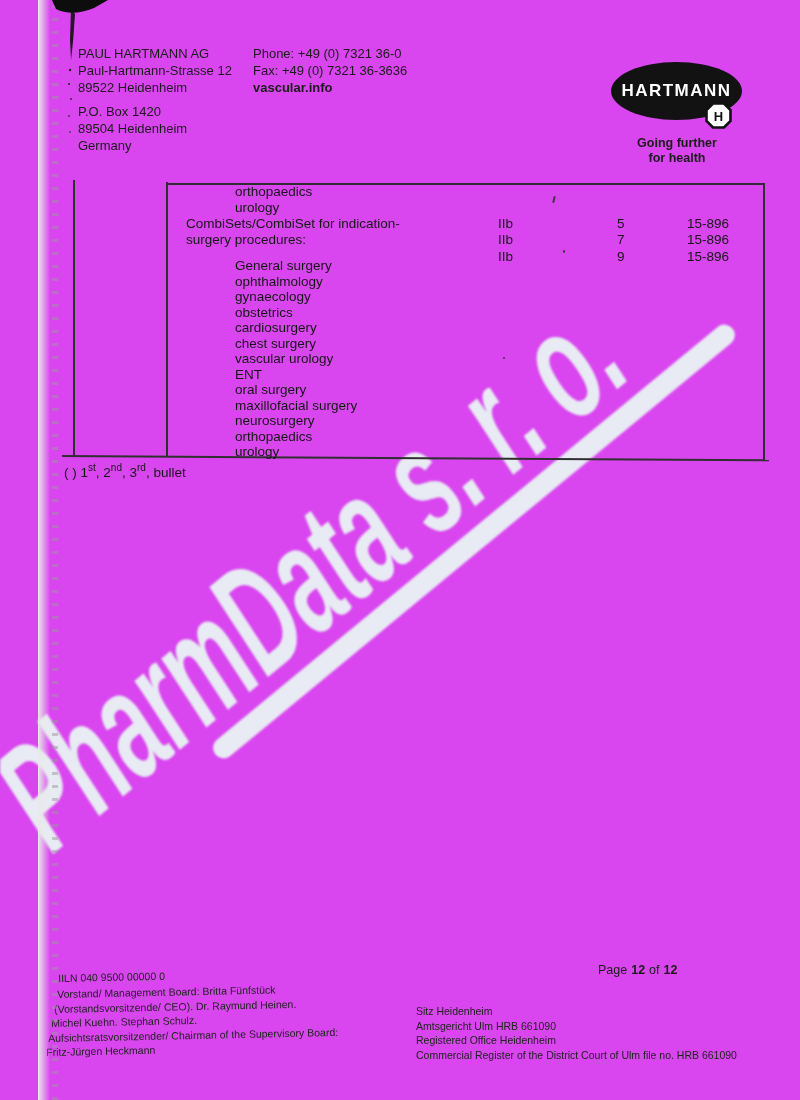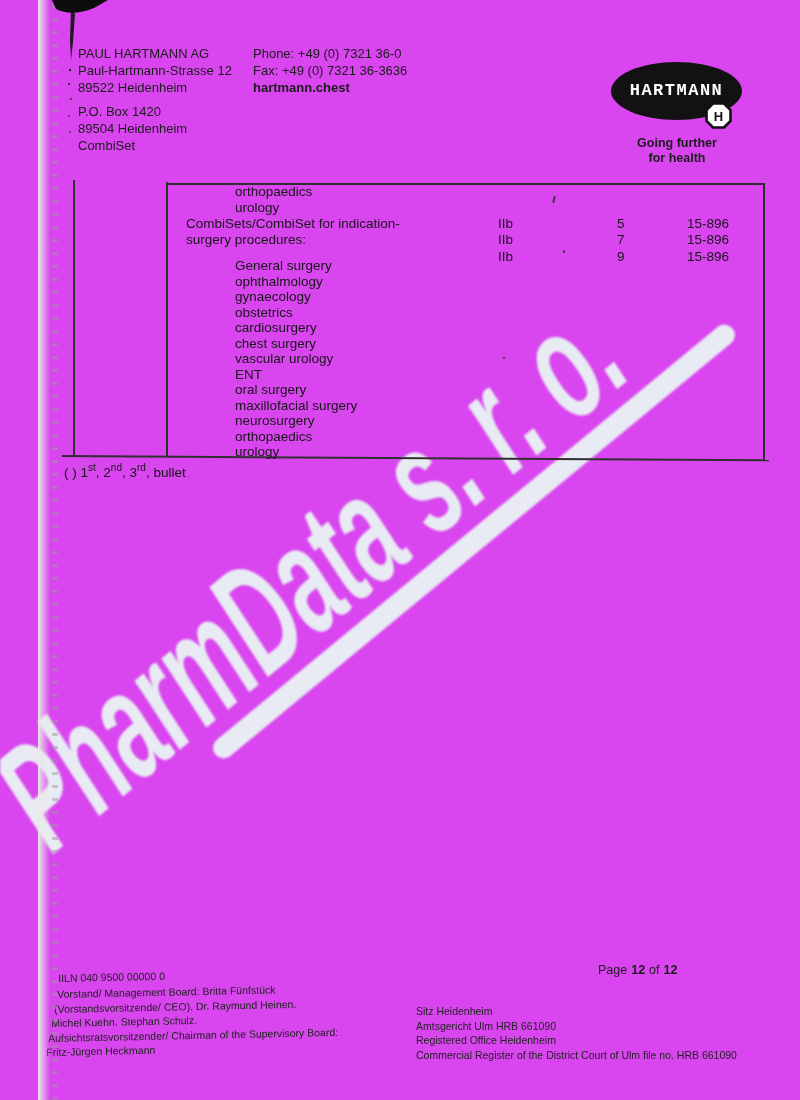--- a/index.html
+++ b/index.html
@@ -20,21 +20,21 @@
   
   .watermark{left:0;top:0;z-index:1;filter:blur(1.3px);}
   
   .hdr-text{font-size:13px;line-height:17px;}
   .hdr-bold{font-weight:bold;}
   .addr1{left:78px;top:45px;}
   .addr2{left:78px;top:103px;}
   .contact{left:253px;top:45px;}
   .logo-ellipse{left:611px;top:62px;width:131px;height:58px;background:#121212;border-radius:50%;z-index:2;}
   .logo-brand{width:131px;text-align:center;line-height:58px;color:#ffffff;
-    font-size:17px;font-weight:bold;letter-spacing:1.5px;font-family:Liberation Mono, monospace;}
+    font-size:17px;font-weight:bold;letter-spacing:1.5px;}
   .logo-badge{left:705px;top:102px;z-index:3;}
   .tagline{left:603px;top:136px;width:148px;text-align:center;font-size:12.5px;font-weight:bold;line-height:15px;z-index:2;}
   
   .tline{background:#2f2f2f;z-index:2;}
   .tbl-text{font-size:13.5px;z-index:2;color:#161616;}
   .carryover{left:235px;top:184px;line-height:16.3px;}
   .prodlabel{left:186px;top:216px;line-height:16.3px;}
   .classrows{left:0;top:216px;width:800px;}
   .classrow{position:relative;height:16.3px;}
   .c-class{position:absolute;left:498px;}
@@ -81,27 +81,27 @@
   <div class="abs ink-mark" style="left:503px;top:357px;width:2px;height:2px;"></div>
 
   <div class="abs hdr-text addr1">
     <div>PAUL HARTMANN AG</div>
     <div>Paul-Hartmann-Strasse 12</div>
     <div>89522 Heidenheim</div>
   </div>
   <div class="abs hdr-text addr2">
     <div>P.O. Box 1420</div>
     <div>89504 Heidenheim</div>
-    <div>CombiSet</div>
+    <div>Germany</div>
   </div>
 
   <div class="abs hdr-text contact">
     <div>Phone: +49 (0) 7321 36-0</div>
     <div>Fax: +49 (0) 7321 36-3636</div>
-    <div class="hdr-bold">hartmann.chest</div>
+    <div class="hdr-bold">vascular.info</div>
   </div>
 
   <div class="abs logo-ellipse">
     <div class="logo-brand">HARTMANN</div>
   </div>
   <svg class="abs logo-badge" width="27" height="27" viewBox="0 0 27 27">
     <polygon points="8,1.5 19,1.5 25.5,8 25.5,19 19,25.5 8,25.5 1.5,19 1.5,8" fill="#ffffff" stroke="#111" stroke-width="2.6"></polygon>
     <text x="13.5" y="18.5" text-anchor="middle" font-family="Liberation Sans, sans-serif" font-size="13" font-weight="bold" fill="#111">H</text>
   </svg>
   <div class="abs tagline">

